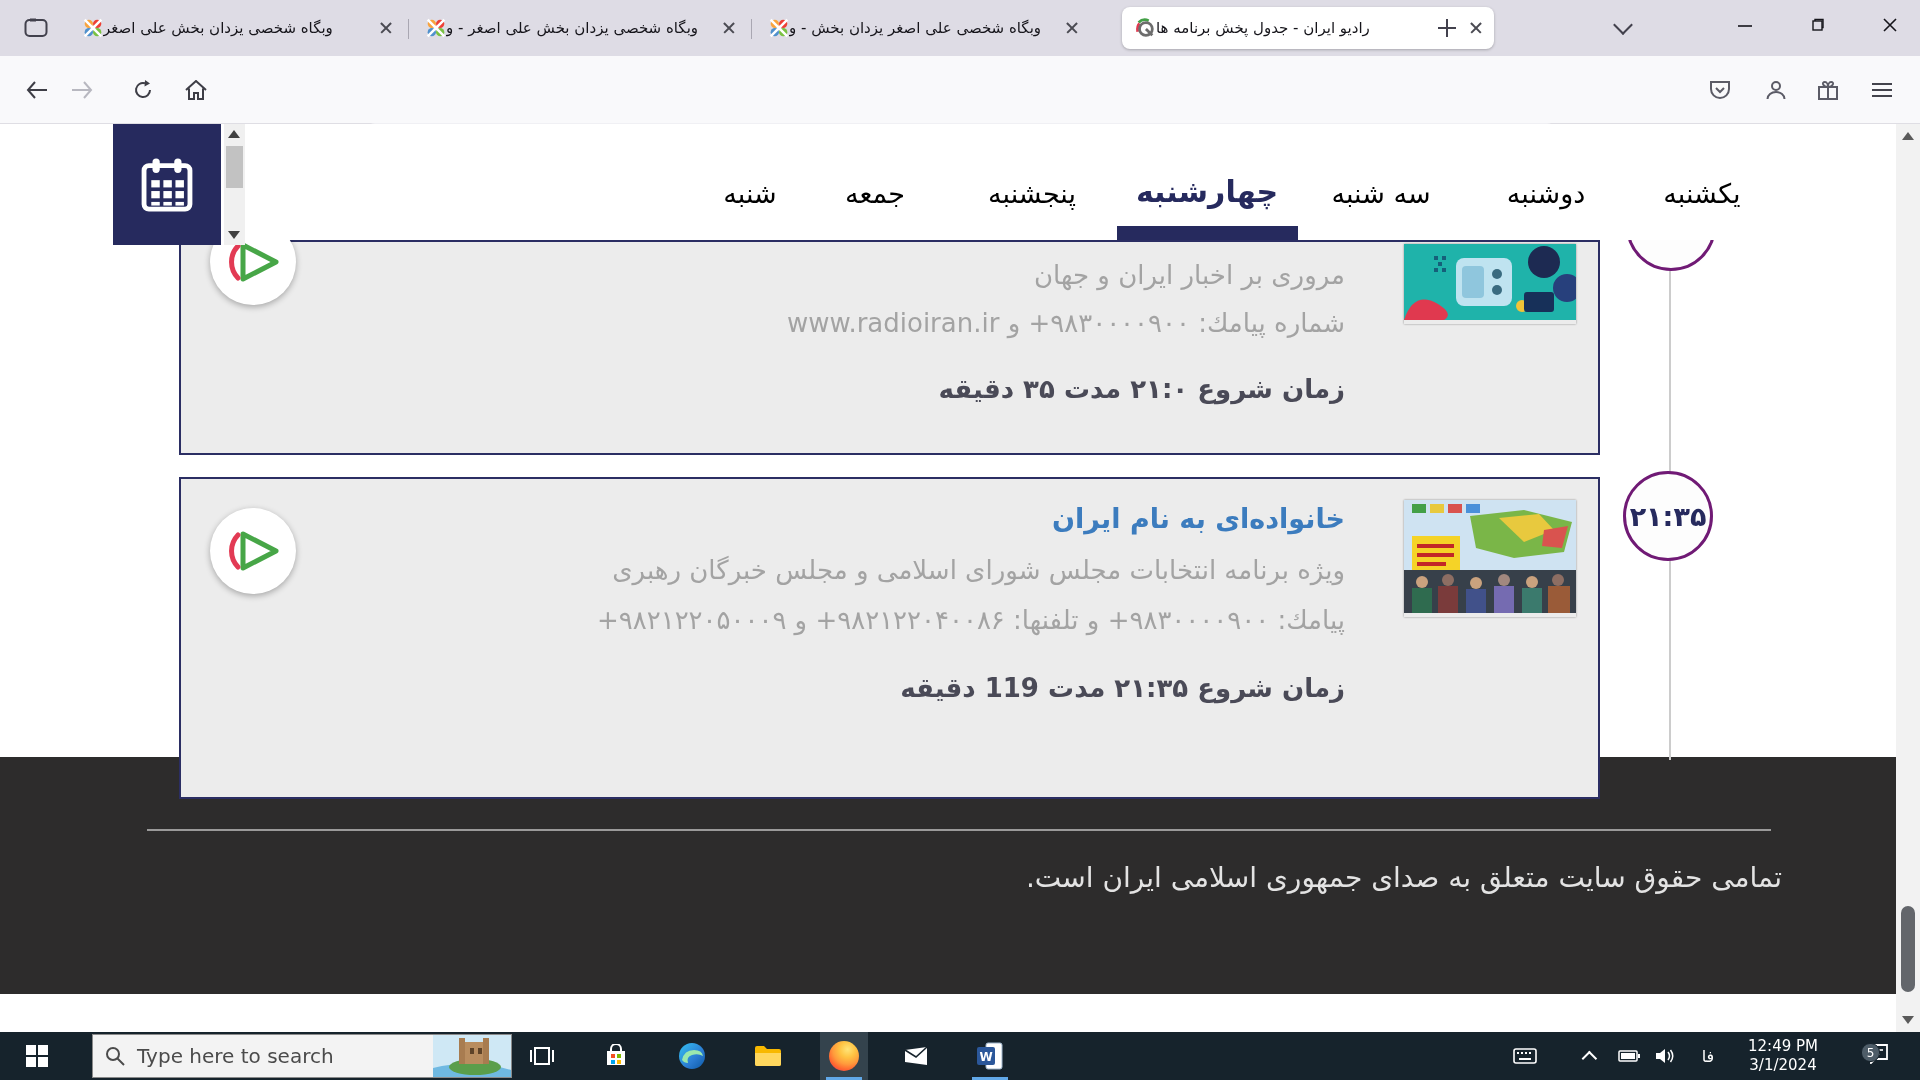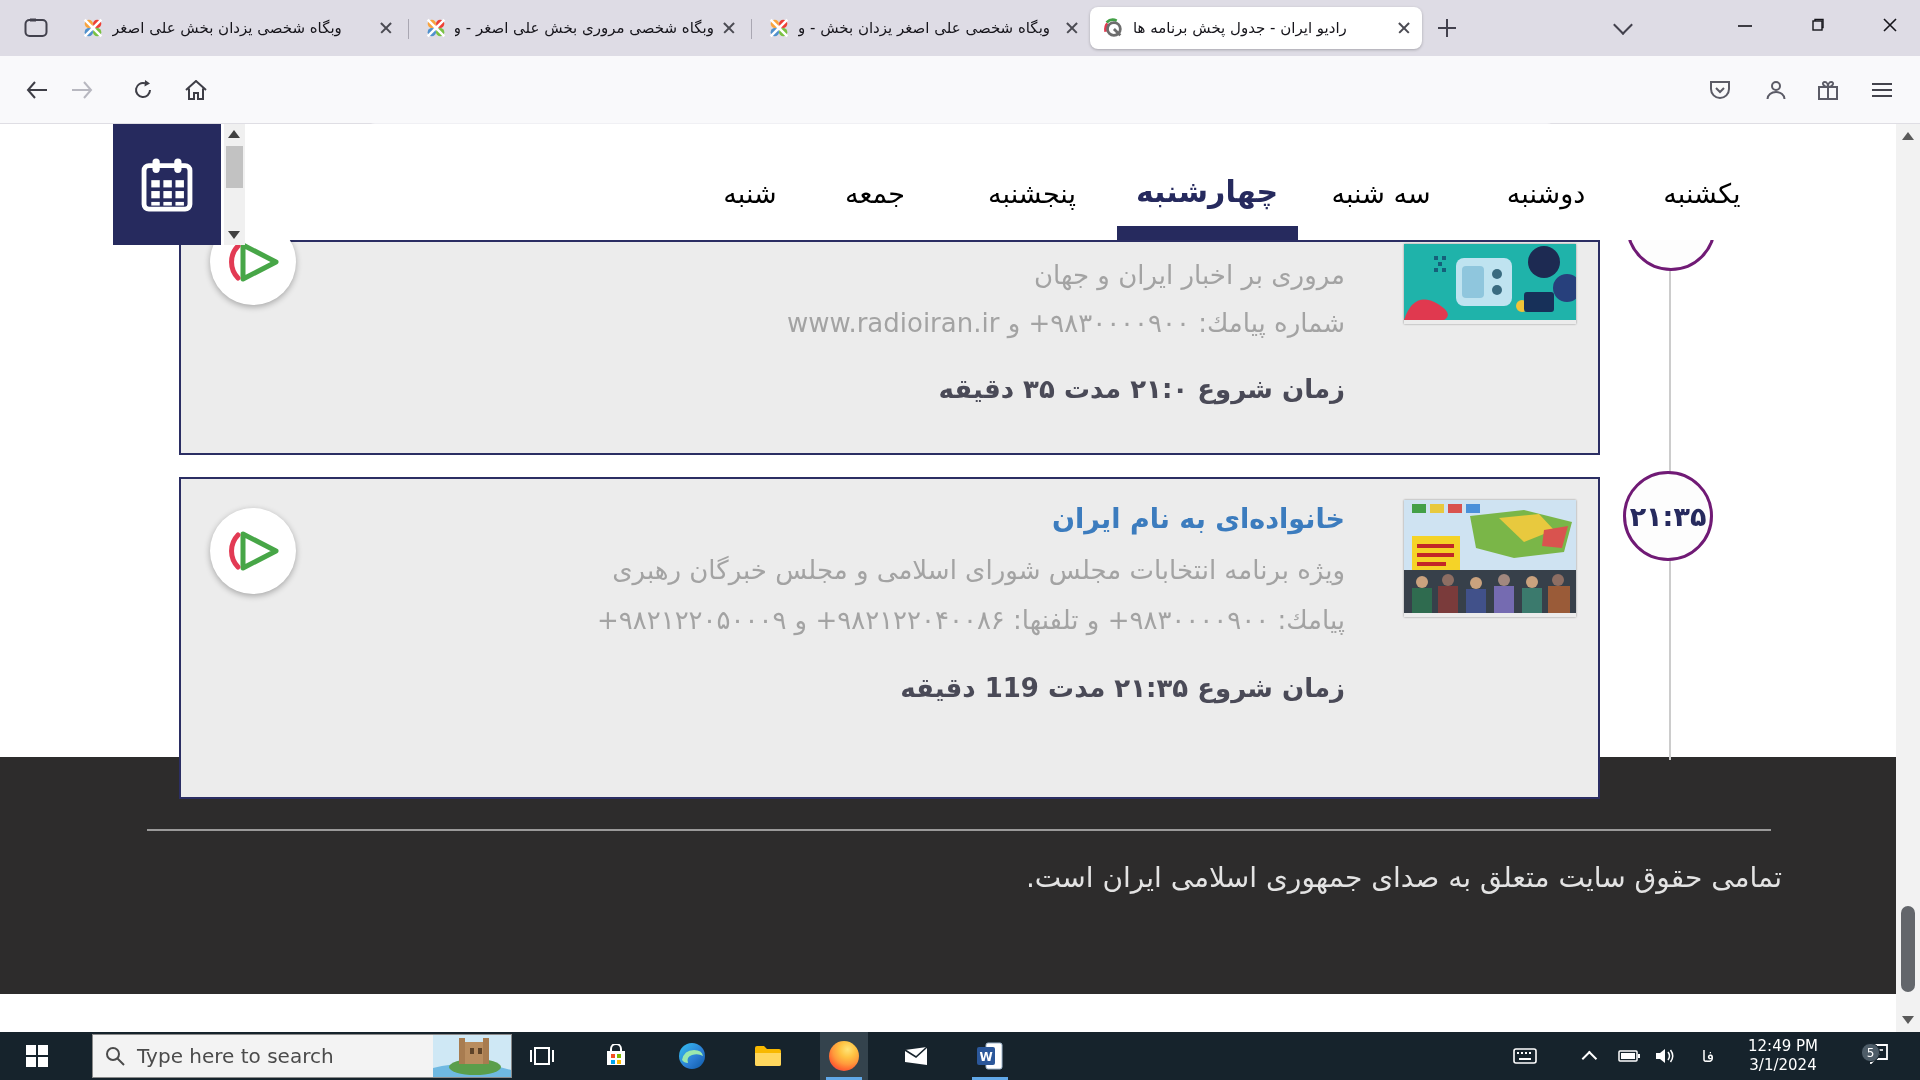--- a/index.html
+++ b/index.html
@@ -1,21 +1,21 @@
 <!DOCTYPE html>
 <html><head>
 <meta charset="utf-8">
 <style>
   html,body{margin:0;padding:0;background:#555;}
   #screen{position:relative;width:1920px;height:1080px;background:#fff;overflow:hidden;
           font-family:"DejaVu Sans","Liberation Sans",sans-serif;}
   
   .tabbar{position:absolute;left:0;top:0;width:1920px;height:56px;background:#dedce5;}
   .fxview{position:absolute;left:18px;top:13px;width:36px;height:30px;border-radius:6px;display:flex;align-items:center;justify-content:center;}
-  .tab{position:absolute;top:7px;height:42px;border-radius:8px;display:flex;align-items:center;padding:0 12px;box-sizing:border-box;gap:9px;}
+  .tab{position:absolute;top:7px;height:42px;border-radius:8px;display:flex;align-items:center;padding:0 12px;box-sizing:border-box;}
   .tab.active{background:#fff;box-shadow:0 1px 3px rgba(0,0,0,.25);}
   .tab-title{flex:1;direction:rtl;text-align:left;white-space:nowrap;overflow:hidden;font-size:15px;color:#15141a;}
   .tab-sep{position:absolute;top:19px;width:1px;height:20px;background:#a9a7b2;}
   .closex{position:relative;width:12px;height:12px;flex:0 0 12px;}
   .closex:before,.closex:after{content:"";position:absolute;left:-1px;top:5px;width:14px;height:1.6px;background:#4a4a52;}
   .closex:before{transform:rotate(45deg);} .closex:after{transform:rotate(-45deg);}
   .plusbtn{position:absolute;top:16px;width:24px;height:24px;}
   .plusbtn:before{content:"";position:absolute;left:3px;top:11px;width:18px;height:2px;background:#42414d;}
   .plusbtn:after{content:"";position:absolute;left:11px;top:3px;width:2px;height:18px;background:#42414d;}
   .chevdown{position:absolute;width:12px;height:12px;border-right:2px solid #42414d;border-bottom:2px solid #42414d;transform:rotate(45deg);}
@@ -93,38 +93,38 @@
     <div class="tab-sep" style="left:408px;"></div>
 
     <div class="tab" style="left:414px;width:333px;">
       <svg width="20" height="20" viewBox="0 0 24 24">
           <circle cx="7" cy="7" r="5" fill="#f9a43d"></circle>
           <circle cx="17" cy="7" r="5" fill="#ee4035"></circle>
           <circle cx="7" cy="17" r="5" fill="#5091cd"></circle>
           <circle cx="17" cy="17" r="5" fill="#7ac143"></circle>
           <path d="M2 2 L22 22 M22 2 L2 22" stroke="#fff" stroke-width="3"></path>
         </svg>
-      <span class="tab-title">وبگاه شخصی مروری بخش علی اصغر - و</span>
+      <span class="tab-title">وبگاه شخصی یزدان بخش علی اصغر - و</span>
       <span class="closex"></span>
     </div>
     <div class="tab-sep" style="left:751px;"></div>
 
     <div class="tab" style="left:757px;width:333px;">
       <svg width="20" height="20" viewBox="0 0 24 24">
           <circle cx="7" cy="7" r="5" fill="#f9a43d"></circle>
           <circle cx="17" cy="7" r="5" fill="#ee4035"></circle>
           <circle cx="7" cy="17" r="5" fill="#5091cd"></circle>
           <circle cx="17" cy="17" r="5" fill="#7ac143"></circle>
           <path d="M2 2 L22 22 M22 2 L2 22" stroke="#fff" stroke-width="3"></path>
         </svg>
       <span class="tab-title">وبگاه شخصی علی اصغر یزدان بخش - و</span>
       <span class="closex"></span>
     </div>
 
-    <div class="tab active" style="left:1090px;width:332px;">
+    <div class="tab active" style="left:1122px;width:372px;">
       <svg width="22" height="22" viewBox="0 0 24 24">
         <path d="M5 6 Q10 1 16 4" stroke="#43a047" stroke-width="3" fill="none"></path>
         <path d="M4 16 Q3 10 6 7" stroke="#e0394f" stroke-width="3" fill="none"></path>
         <circle cx="13" cy="13" r="7" fill="none" stroke="#6d6d6d" stroke-width="3"></circle>
         <path d="M13 13 L20 20" stroke="#6d6d6d" stroke-width="3"></path>
       </svg>
       <span class="tab-title">رادیو ایران - جدول پخش برنامه ها</span>
       <span class="closex"></span>
     </div>
 

